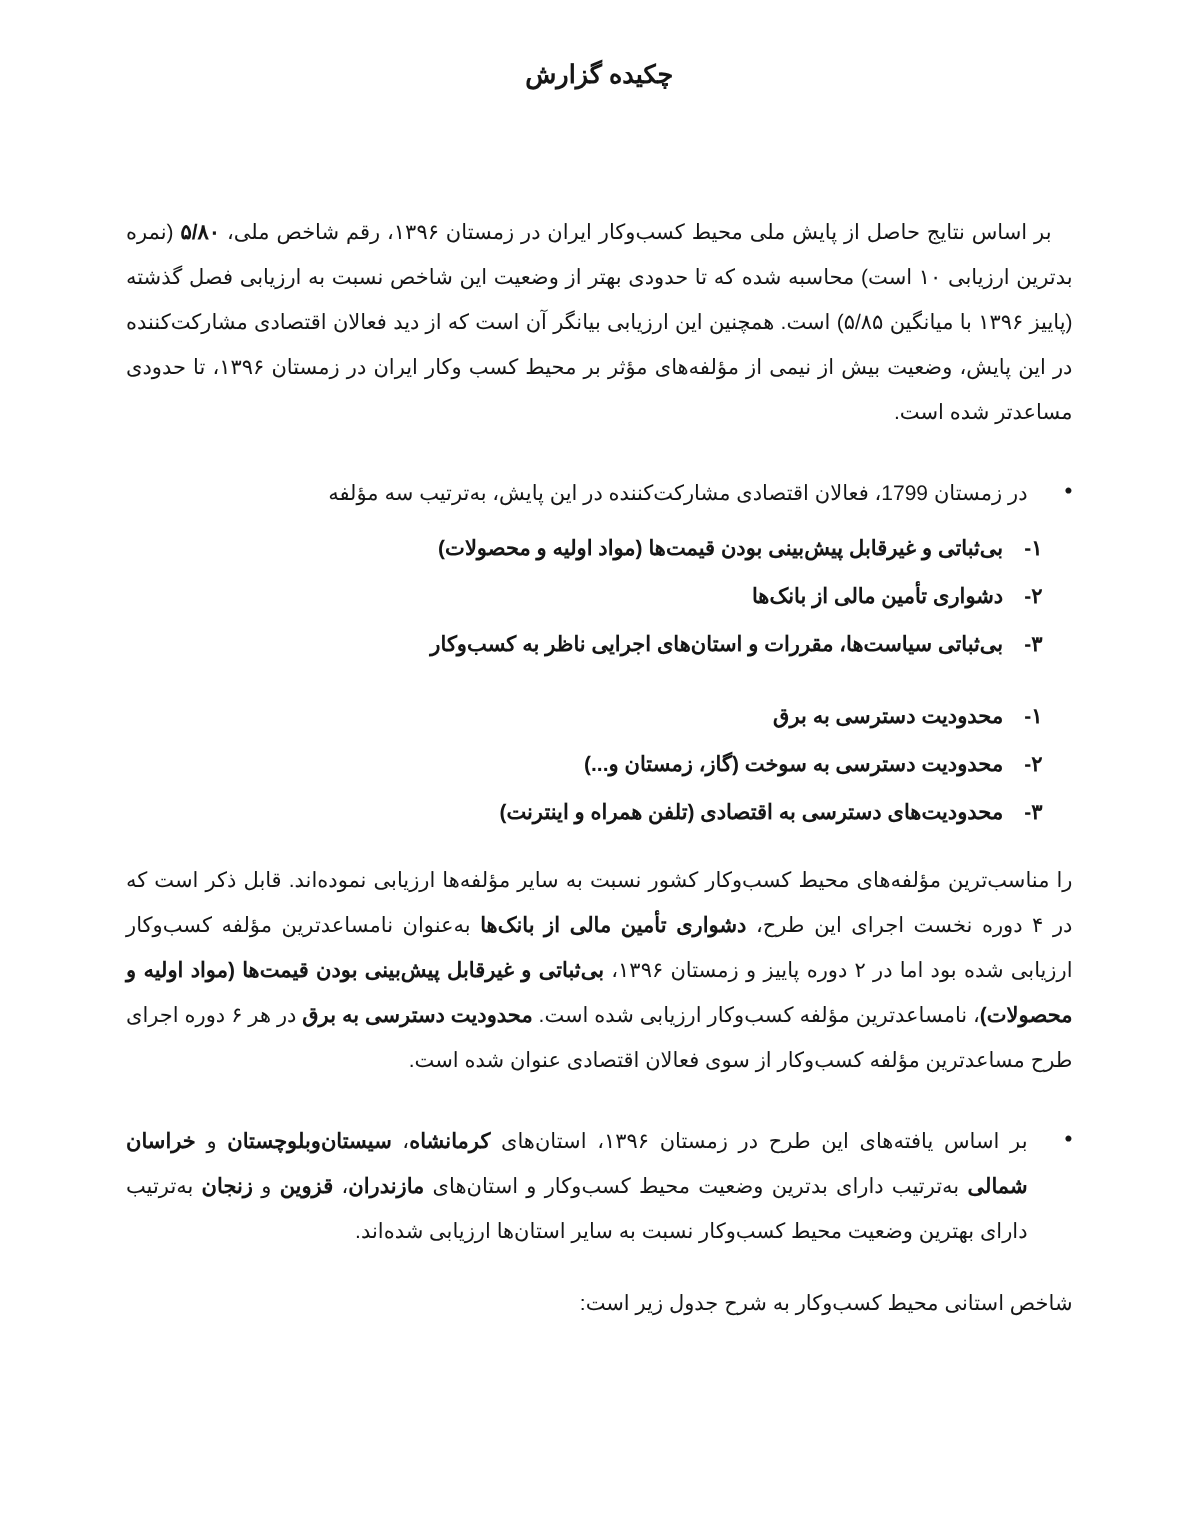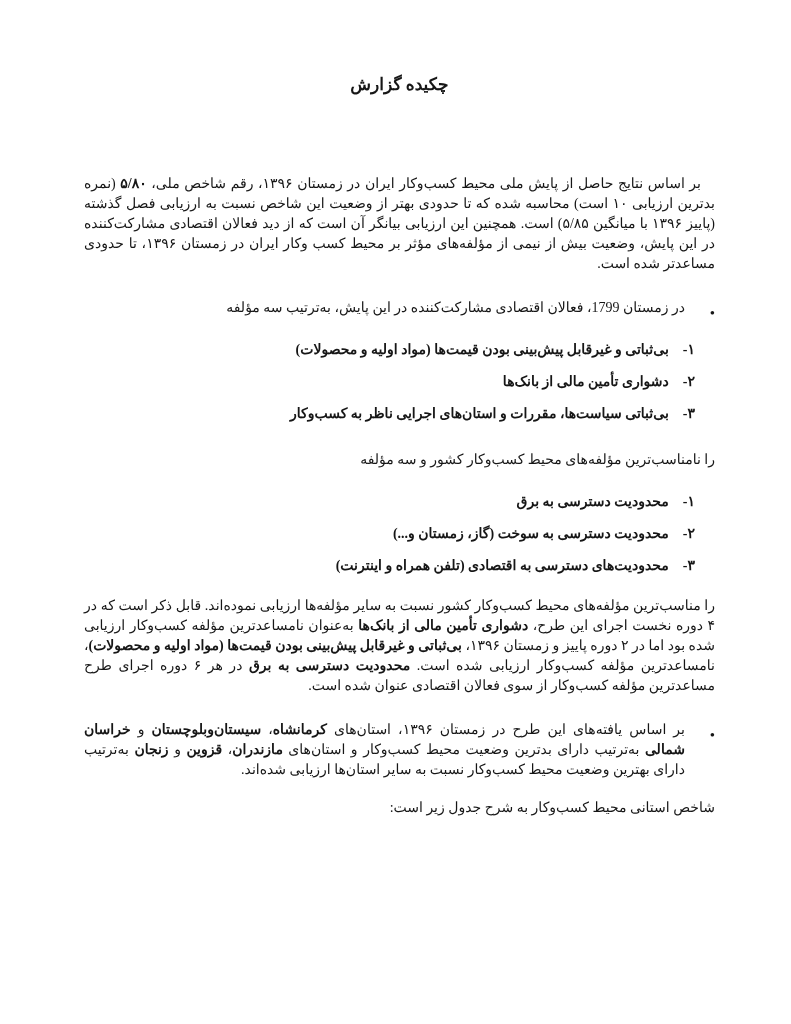--- a/index.html
+++ b/index.html
@@ -7,41 +7,41 @@
     padding: 0;
     background: #ffffff;
   }
   .page {
     position: relative;
     width: 791px;
     height: 1024px;
     background: #ffffff;
     box-sizing: border-box;
     direction: rtl;
-    font-family: Liberation Serif, serif;
+    font-family: Liberation Sans, sans-serif;
     color: #161616;
-    padding: 58px 76px 0 84px;
+    padding: 23px 76px 0 84px;
     overflow: hidden;
   }
   .title-block { text-align: center; margin-top: 10px; }
   .title-line1 {
     font-size: 17px;
     font-weight: bold;
     line-height: 34px;
     margin: 0;
   }
   .title-line2 {
     font-size: 17px;
     font-weight: bold;
     line-height: 38px;
     margin: 0;
   }
   .body-text {
     font-size: 14px;
-    line-height: 20px;
+    line-height: 30px;
     text-align: justify;
   }
   .para1 { margin-top: 72px; text-indent: 14px; }
   .bold { font-weight: bold; }
 
   .bullet-row {
     display: flex;
     align-items: flex-start;
     margin-top: 24px;
   }
@@ -95,21 +95,20 @@
     <div class="num-item">
       <span class="num">۲-</span>
       <span class="txt">دشواری تأمین مالی از بانک‌ها</span>
     </div>
     <div class="num-item">
       <span class="num">۳-</span>
       <span class="txt">بی‌ثباتی سیاست‌ها، مقررات و استان‌های اجرایی ناظر به کسب‌وکار</span>
     </div>
   </div>
 
-  <p class="body-text mid-line">را نامناسب‌ترین مؤلفه‌های محیط کسب‌وکار کشور و سه مؤلفه</p>
 
   <div class="num-list list2">
     <div class="num-item">
       <span class="num">۱-</span>
       <span class="txt">محدودیت دسترسی به برق</span>
     </div>
     <div class="num-item">
       <span class="num">۲-</span>
       <span class="txt">محدودیت دسترسی به سوخت (گاز، زمستان و...)</span>
     </div>

